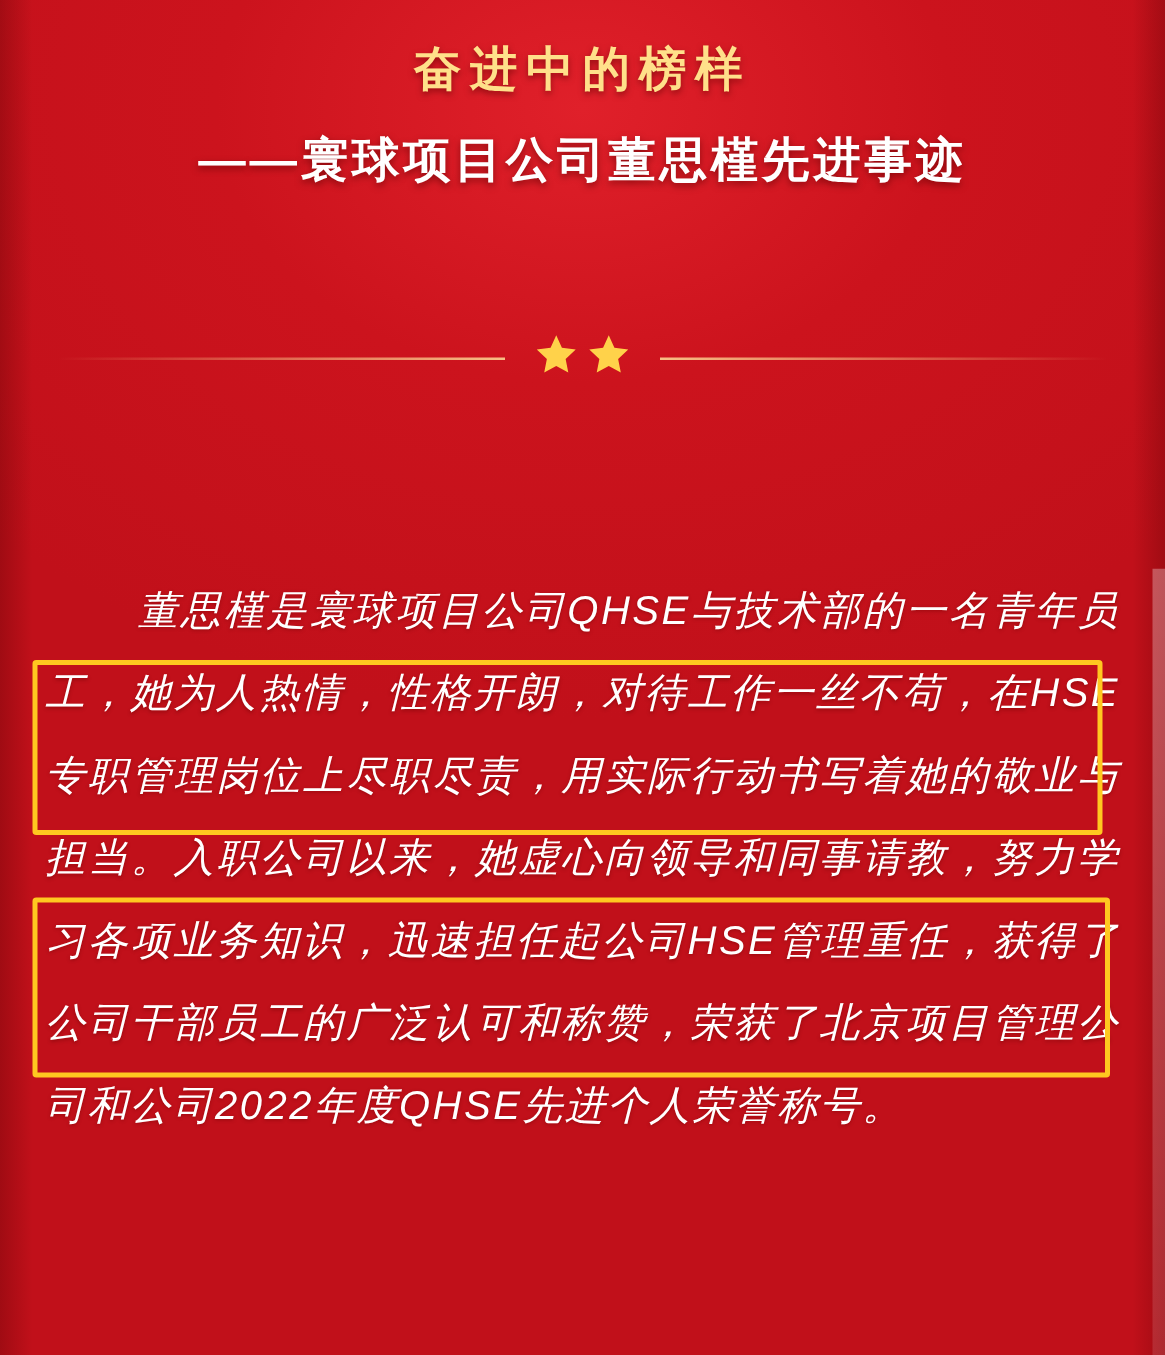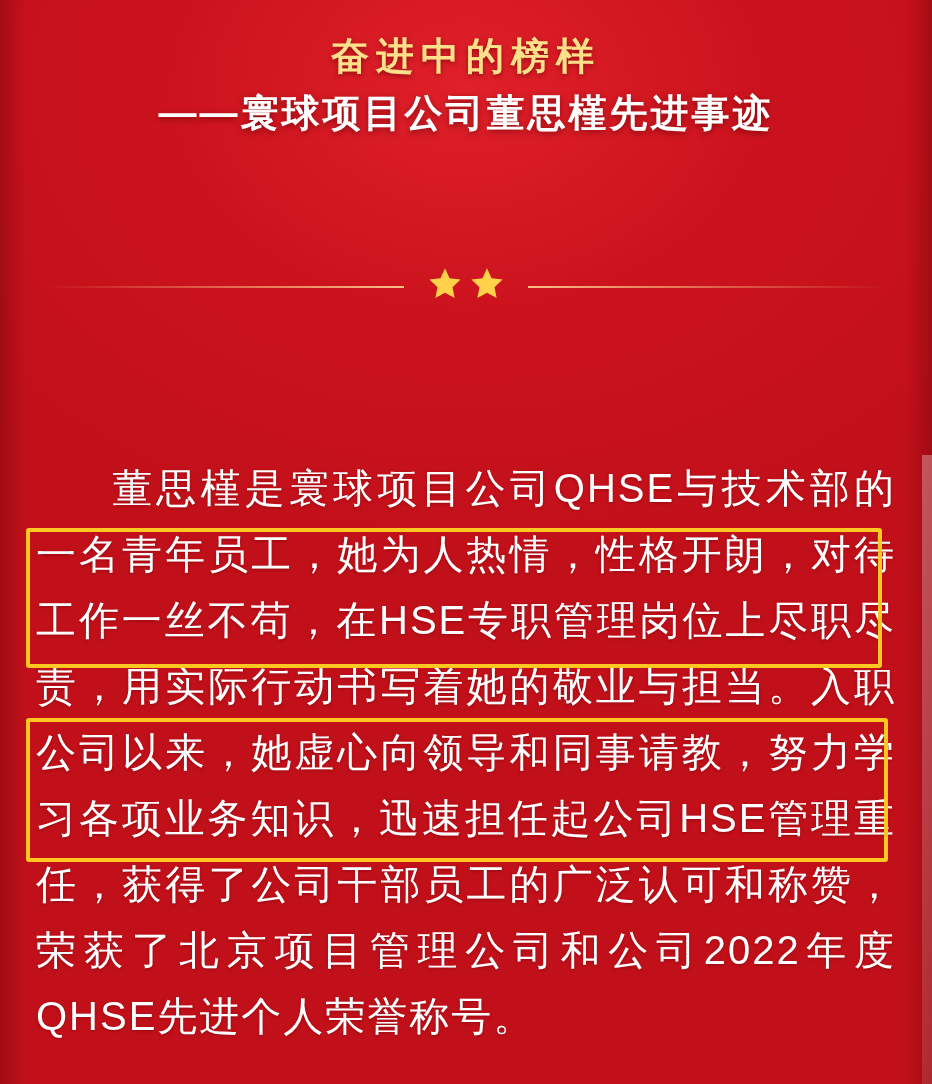--- a/index.html
+++ b/index.html
@@ -51,21 +51,21 @@
   }
   .title-main {
     font-size: 38px;
     font-weight: bold;
     color: #ffe08a;
     letter-spacing: 7px;
     text-shadow: 0 2px 5px rgba(90,0,0,0.55);
     line-height: 1.2;
   }
   .title-sub {
-    margin-top: 10px;
+    margin-top: 26px;
     font-size: 38px;
     font-weight: bold;
     color: #ffffff;
     letter-spacing: 3px;
     text-shadow: 0 2px 6px rgba(90,0,0,0.6);
     line-height: 1.25;
   }
 
   
   .divider {
@@ -103,28 +103,29 @@
   }
 
   
   .body-wrap {
     position: absolute;
     top: 455px;
     left: 24px;
     right: 24px;
   }
   .body-text {
-    font-size: 40px;
+    font-size: 32px;
     line-height: 66px;
     color: #ffffff;
     letter-spacing: 2px;
     text-align: justify;
     text-align-last: left;
     text-shadow: 0 1px 3px rgba(100,0,0,0.45);
     padding: 0 12px;
+    font-style: italic;
   }
   .body-text .indent { display: inline-block; width: 74px; }
 
   
   .hl-box {
     position: absolute;
     border: 4px solid #ffc820;
     border-radius: 3px;
     pointer-events: none;
     box-sizing: border-box;

